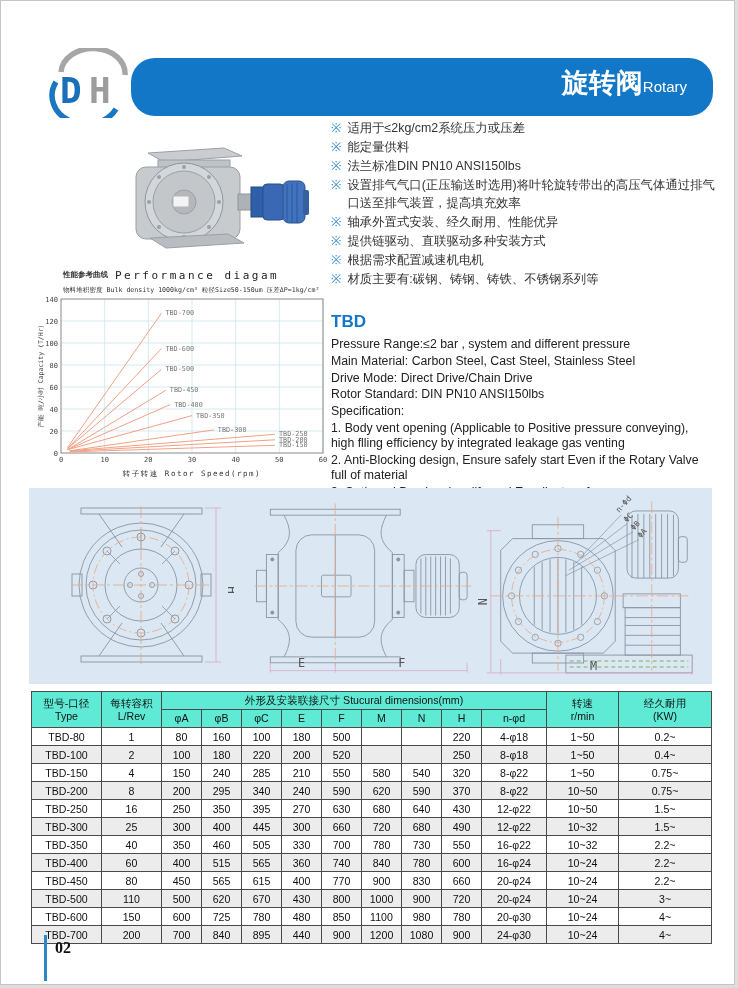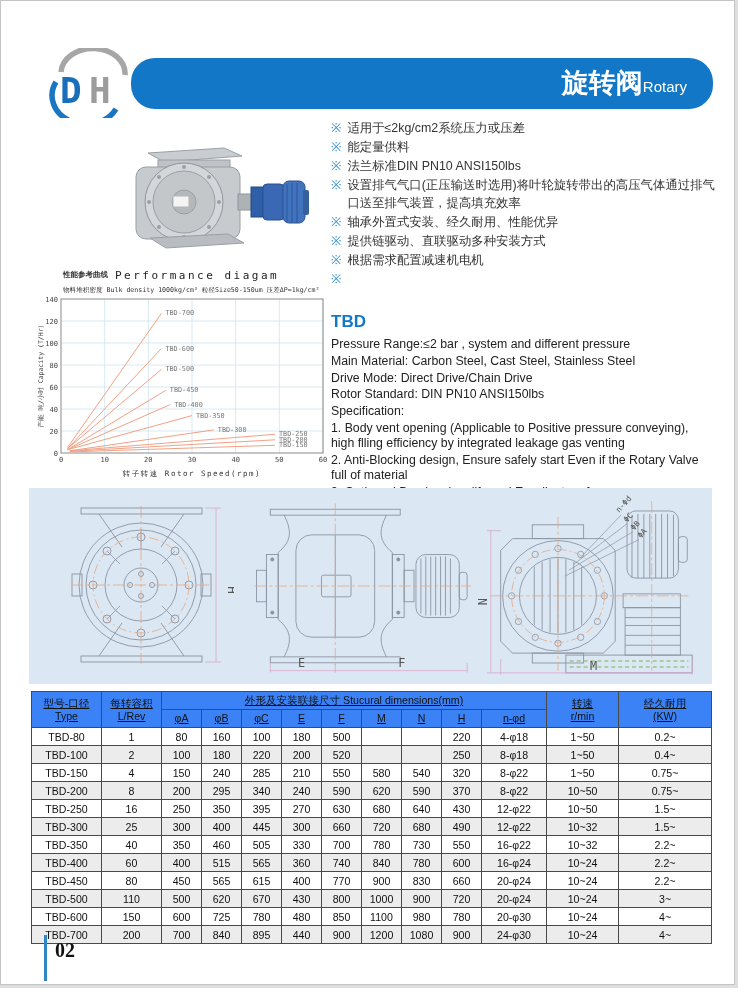--- a/index.html
+++ b/index.html
@@ -1,44 +1,44 @@
 <!DOCTYPE html>
 <html><head>
 <meta charset="utf-8">
 <style>
   html,body{margin:0;padding:0;background:#dedede;font-family:"Liberation Sans",sans-serif;}
   .page{position:relative;width:735px;height:985px;background:#fff;border:1px solid #c4c4c4;box-sizing:border-box;overflow:hidden;}
   
   .logo{position:absolute;left:44px;top:47px;width:94px;height:70px;}
-  .banner{position:absolute;left:130px;top:57px;width:582px;height:51px;background:#1277c6;border-radius:24px;
+  .banner{position:absolute;left:130px;top:57px;width:582px;height:58px;background:#1277c6;border-radius:24px;
           display:flex;align-items:baseline;justify-content:flex-end;padding:0 26px 0 0;box-sizing:border-box;color:#fff;}
   .banner-title{font-size:27px;font-weight:bold;line-height:51px;}
   .banner-sub{font-size:15px;}
   
   .right-col{position:absolute;left:330px;top:119px;width:384px;}
   .sec-head{color:#1377c8;font-size:17px;font-weight:bold;margin:0 0 9px 0;}
   .bullet{display:flex;font-size:12.4px;color:#333;line-height:1.45;margin-bottom:1px;}
   .bullet .mk{color:#3a8fd0;margin-right:6px;flex:0 0 auto;}
   .specs-block{margin-top:23px;}
   .spec-line{margin:0;font-size:12.3px;line-height:1.21;color:#222;padding:1px 0;}
   
   .photo{position:absolute;left:95px;top:137px;width:215px;height:123px;}
   .chart{position:absolute;left:34px;top:264px;width:302px;height:218px;}
   
   .drawings{position:absolute;left:28px;top:487px;width:683px;height:196px;background:#dbe7f3;}
   .dwg{position:absolute;top:0;}
   
   .table-wrap{position:absolute;left:30px;top:690px;width:680px;}
   table{border-collapse:collapse;width:100%;font-size:10.6px;color:#111;table-layout:fixed;}
   th,td{border:1px solid #4a4a4a;text-align:center;padding:0 1px;height:17px;overflow:hidden;white-space:nowrap;}
-  thead th{background:#3b82f6;font-weight:normal;line-height:1.15;text-decoration:underline;}
+  thead th{background:#5eead4;font-weight:normal;line-height:1.15;}
   tbody tr:nth-child(even) td{background:#ececec;}
   
   .footer{position:absolute;left:43px;top:934px;height:46px;border-left:3px solid #2f86c4;padding-left:8px;box-sizing:border-box;}
-  .page-num{font-family:"Liberation Serif",serif;font-weight:bold;font-size:20px;color:#111;margin-top:4px;}
+  .page-num{font-family:"Liberation Serif",serif;font-weight:bold;font-size:16px;color:#111;margin-top:4px;}
   svg text{font-family:"DejaVu Sans Mono","Liberation Sans",monospace;}
 </style>
 </head>
 <body>
 
 <div class="page">
 
   <svg class="logo" viewBox="0 0 94 70">
     <path d="M16,24 A32,25 0 0 1 80,27" fill="none" stroke="#a6a6a6" stroke-width="5.5"></path>
     <path d="M11,34 A33,28 0 0 0 71,61" fill="none" stroke="#1a76c0" stroke-width="5.5"></path>
@@ -104,20 +104,21 @@
         <div class="bullet">
           <span class="mk">※</span>
           <span>提供链驱动、直联驱动多种安装方式</span>
         </div>
         <div class="bullet">
           <span class="mk">※</span>
           <span>根据需求配置减速机电机</span>
         </div>
         <div class="bullet">
           <span class="mk">※</span>
+          <span>材质主要有:碳钢、铸钢、铸铁、不锈钢系列等</span>
         </div>
       </div>
     <div class="specs-block">
       <div class="sec-head" style="margin-bottom:4px">TBD</div>
       <div id="spec-lines">
           <p class="spec-line">Pressure Range:≤2 bar , system and different pressure</p>
           <p class="spec-line">Main Material: Carbon Steel, Cast Steel, Stainless Steel</p>
           <p class="spec-line">Drive Mode: Direct Drive/Chain Drive</p>
           <p class="spec-line">Rotor Standard: DIN PN10 ANSI150lbs</p>
           <p class="spec-line">Specification:</p>

